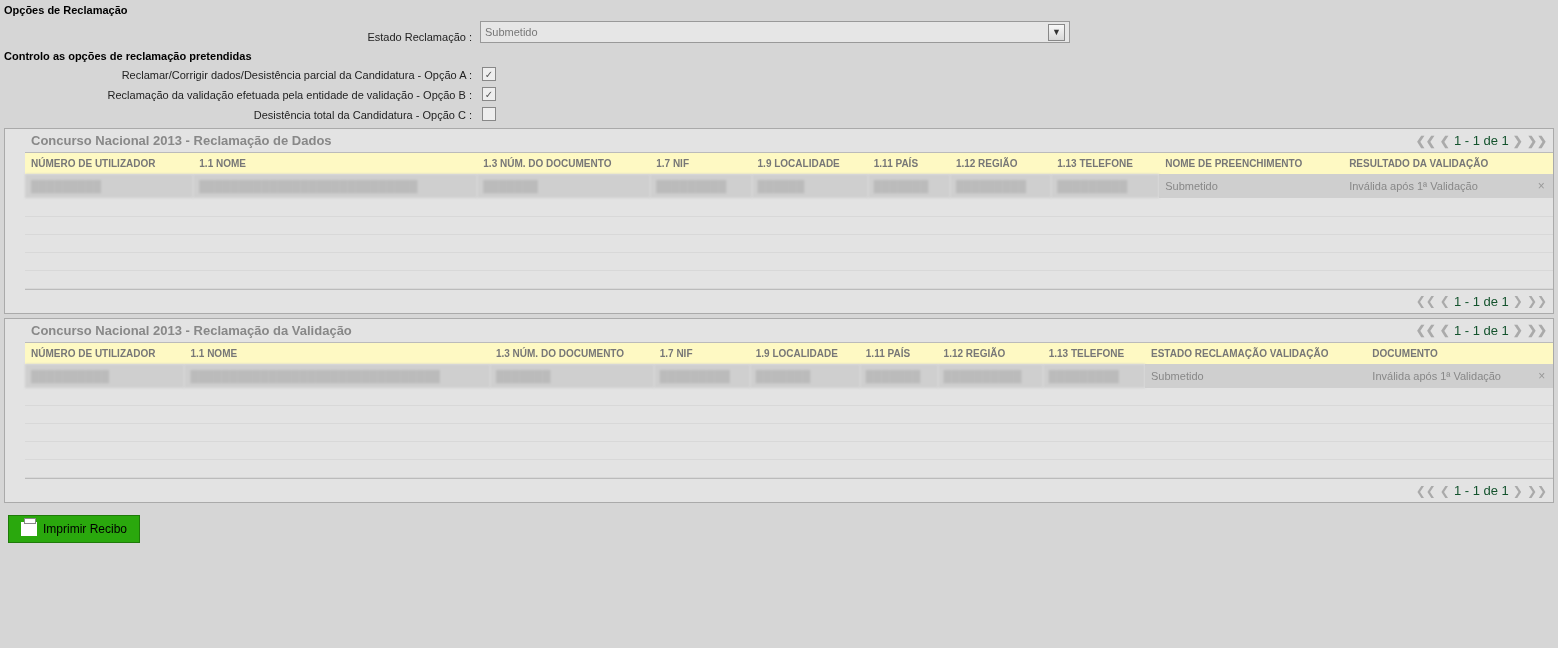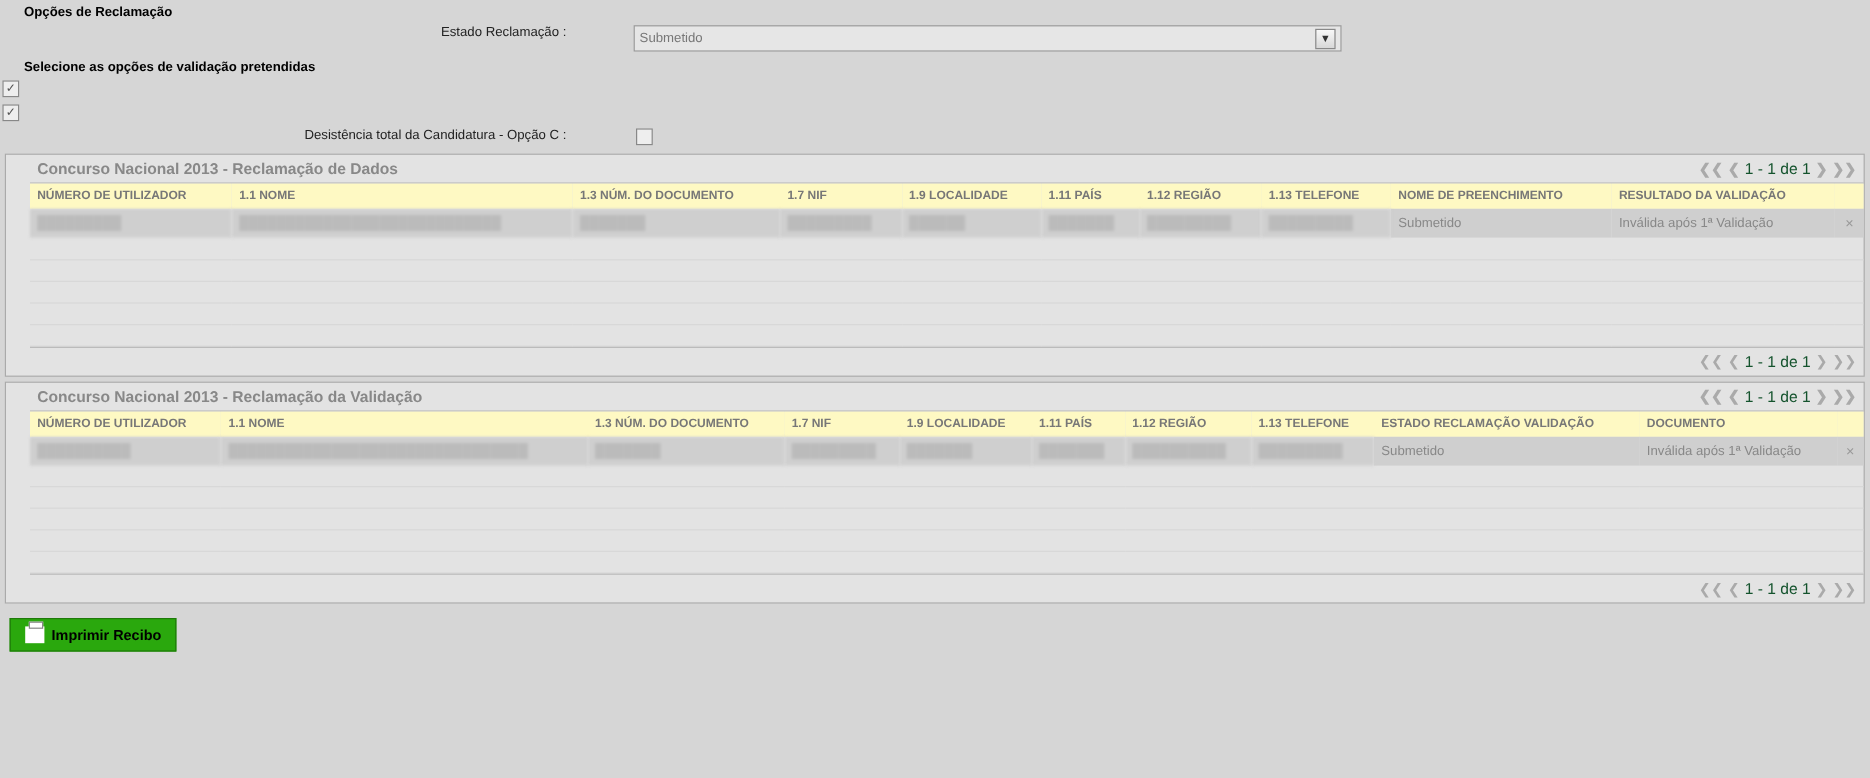--- a/index.html
+++ b/index.html
@@ -8,27 +8,25 @@
     padding: 0;
     font-family: Verdana, Arial, sans-serif;
     font-size: 11px;
     background: #d6d6d6;
     color: #222;
   }
   .section-title {
     font-weight: bold;
     padding: 4px 4px 2px 4px;
     color: #000;
-    margin-left: 16px;
   }
   .form-row {
     display: flex;
-    align-items: flex-start;
+    align-items: flex-end;
     padding: 3px 0;
-    gap: 48px;
   }
   .form-label {
     width: 480px;
     text-align: right;
     padding-right: 8px;
   }
   .select {
     width: 590px;
     height: 22px;
     border: 1px solid #999;
@@ -128,21 +126,21 @@
     padding: 4px 6px;
     border-top: 1px solid #bbb;
   }
   .print-btn {
     display: inline-flex;
     align-items: center;
     gap: 6px;
     background: #2aa80d;
     border: 1px solid #1e7a09;
     color: #000;
-    font-weight: bold;
+    font-weight: normal;
     padding: 6px 12px;
     margin: 8px 4px;
     cursor: pointer;
     font-size: 12px;
   }
   .print-btn .printer-icon {
     width: 16px;
     height: 14px;
     background: #fff;
     position: relative;
@@ -170,26 +168,28 @@
 <div class="section-title">Opções de Reclamação</div>
 
 <div class="form-row">
   <div class="form-label">Estado Reclamação :</div>
   <div class="select">
     <span>Submetido</span>
     <span class="dropdown-btn">▼</span>
   </div>
 </div>
 
-<div class="section-title">Selecione as opções de validação pretendidas</div>
+<div class="section-title">Controlo as opções de reclamação pretendidas</div>
 
 <div class="form-row">
+  <div class="form-label">Reclamar/Corrigir dados/Desistência parcial da Candidatura - Opção A :</div>
   <div class="checkbox">✓</div>
 </div>
 <div class="form-row">
+  <div class="form-label">Reclamação da validação efetuada pela entidade de validação - Opção B :</div>
   <div class="checkbox">✓</div>
 </div>
 <div class="form-row">
   <div class="form-label">Desistência total da Candidatura - Opção C :</div>
   <div class="checkbox"></div>
 </div>
 
 <div class="panel">
   <div class="panel-header">
     <span>Concurso Nacional 2013 - Reclamação de Dados</span>

